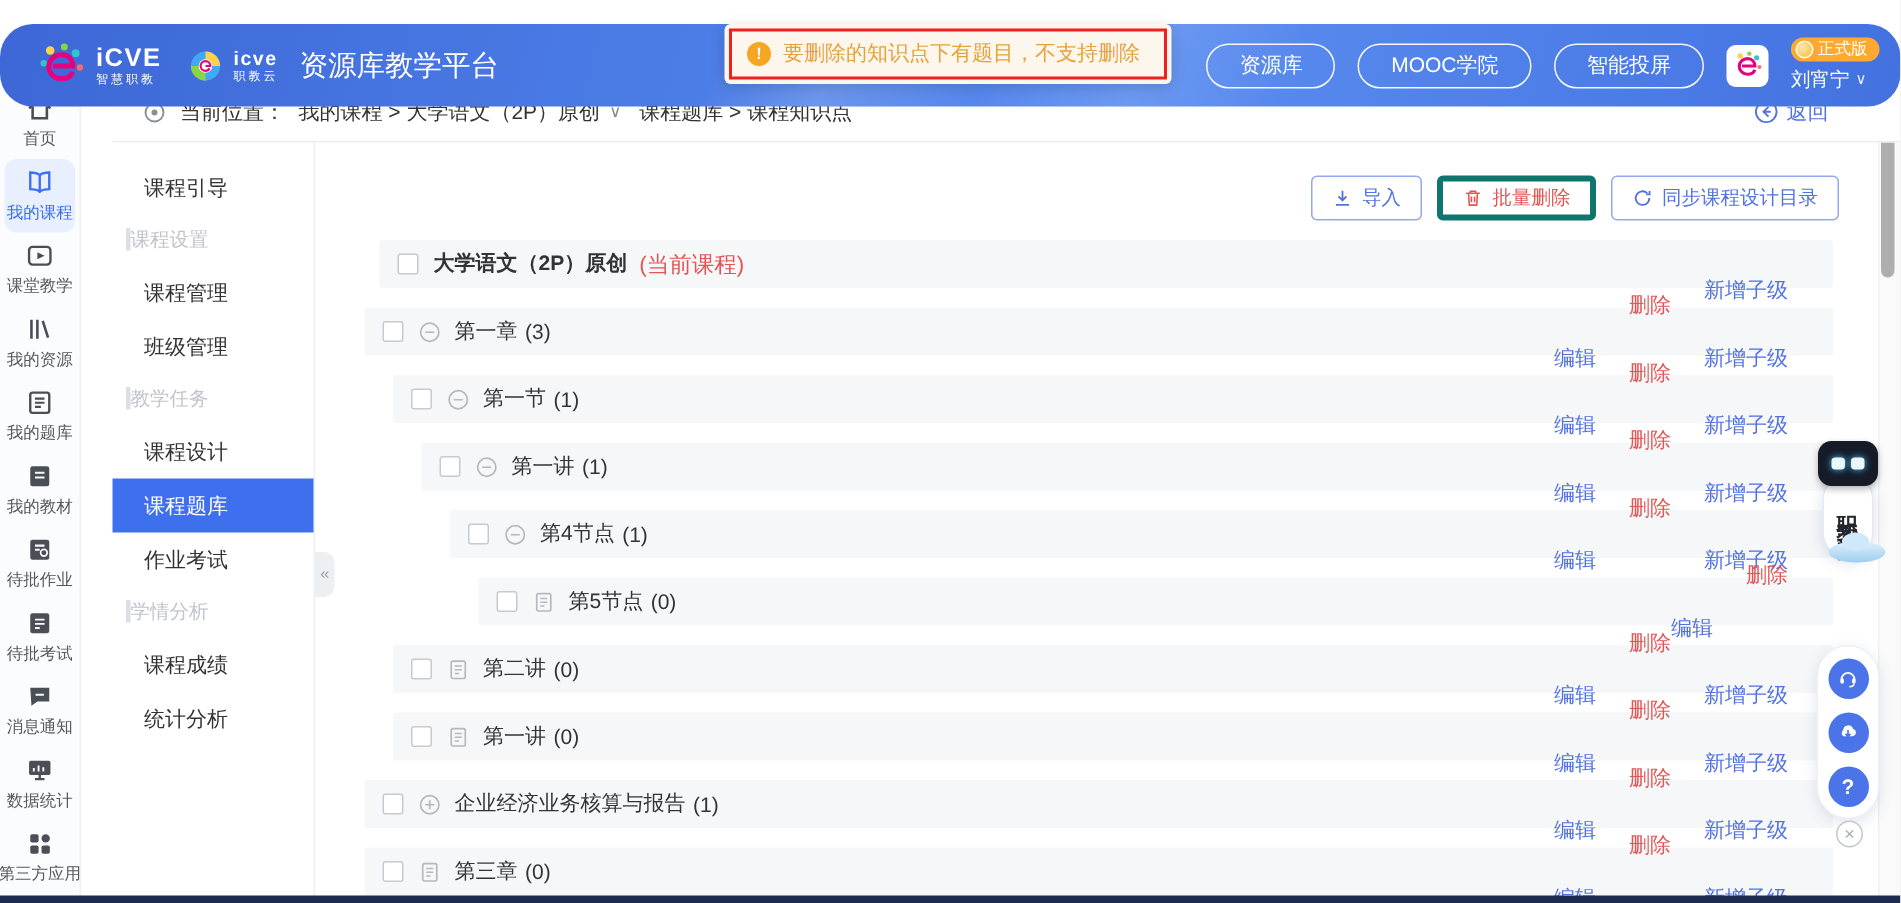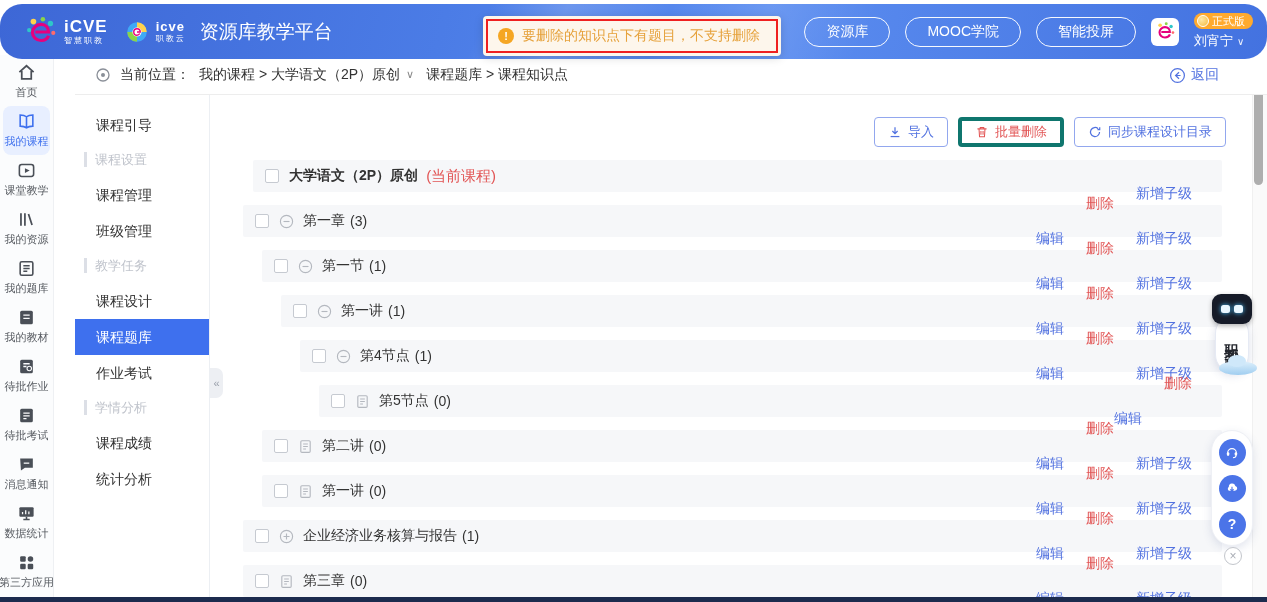--- a/index.html
+++ b/index.html
@@ -1,20 +1,20 @@
 <!DOCTYPE html>
 <html><head>
 <meta charset="utf-8">
 <style>
   html,body{margin:0;padding:0;background:#e9eaee;}
   *{box-sizing:border-box;font-family:"Liberation Sans","DejaVu Sans",sans-serif;}
   .screen{position:relative;width:1267px;height:602px;background:#fff;overflow:hidden;}
 
   
-  .header{position:absolute;left:0;top:4px;width:1267px;height:55px;
+  .header{position:absolute;left:0;top:16px;width:1267px;height:55px;
     background:linear-gradient(105deg,#3d67d6 0%,#4b7ce6 35%,#5b8df0 60%,#4372e0 100%);
     display:flex;align-items:center;padding-left:24px;z-index:30;border-radius:22px;}
   .header:after{content:"";position:absolute;inset:0;
     background:linear-gradient(115deg,transparent 38%,rgba(255,255,255,.16) 44%,transparent 52%,rgba(255,255,255,.10) 60%,transparent 68%);pointer-events:none;}
   .logo-wrap{display:flex;align-items:center;gap:6px;z-index:2;}
   .logo-badge{width:34px;height:34px;}
   .logo-col{display:flex;flex-direction:column;line-height:1;color:#fff;}
   .logo-main{font-weight:bold;font-size:17px;letter-spacing:1px;}
   .logo-sub{font-size:8px;margin-top:2px;letter-spacing:2px;}
   .logo2-badge{width:26px;height:26px;}
@@ -50,30 +50,30 @@
   .rail-item.active{background:#e8efff;color:#3e70ee;}
   .rail-item.active .ric{color:#3e70ee;}
 
   
   .crumb{position:absolute;left:75px;top:55px;width:1192px;height:40px;background:#fff;border-bottom:1px solid #ededed;
     display:flex;align-items:center;padding:0 20px;z-index:20;}
   .loc-icon{width:16px;height:16px;color:#8a8f98;flex:0 0 16px;}
   .crumb-text{font-size:14px;color:#333;margin-left:9px;}
   .crumb-caret{font-size:11px;color:#888;margin:0 10px 0 6px;cursor:pointer;}
   .crumb-spacer{flex:1;}
-  .back-link{display:flex;align-items:flex-end;gap:5px;color:#5272e0;font-size:14px;cursor:pointer;margin-right:28px;}
+  .back-link{display:flex;align-items:center;gap:5px;color:#5272e0;font-size:14px;cursor:pointer;margin-right:28px;}
   .back-link svg{width:17px;height:17px;}
 
   
   .sidebar{position:absolute;left:75px;top:95px;width:135px;height:502px;background:#fff;border-right:1px solid #eceff3;
     padding-top:12px;z-index:10;}
   .side-item{height:36px;line-height:36px;padding-left:21px;font-size:14px;color:#333;cursor:pointer;}
   .side-item.active{background:#3e70ee;color:#fff;}
   .side-section{height:34px;line-height:34px;margin-left:9px;font-size:13px;color:#c0c4cc;}
-  .side-section span{border-left:3px solid #dcdfe6;padding-left:8px;}
+  .side-section span{border-left:3px solid #dcdfe6;}
   .collapse-tab{position:absolute;left:210px;top:368px;width:13px;height:30px;background:#edeff3;
     border-radius:0 7px 7px 0;color:#9aa0ab;font-size:11px;display:flex;align-items:center;justify-content:center;cursor:pointer;z-index:15;}
 
   
   .main{position:absolute;left:210px;top:95px;width:1030px;height:502px;background:#fff;}
   .toolbar{position:absolute;top:22px;right:14px;display:flex;gap:10px;}
   .tbtn{height:30px;padding:0 13px;border-radius:4px;background:#fff;font-size:13px;display:flex;align-items:center;gap:6px;cursor:pointer;}
   .tbtn svg{width:14px;height:14px;}
   .tbtn.blue{color:#5272e0;border:1px solid #92a7ee;}
   .tbtn.red{color:#e25555;border:4px solid #0f766e;}

